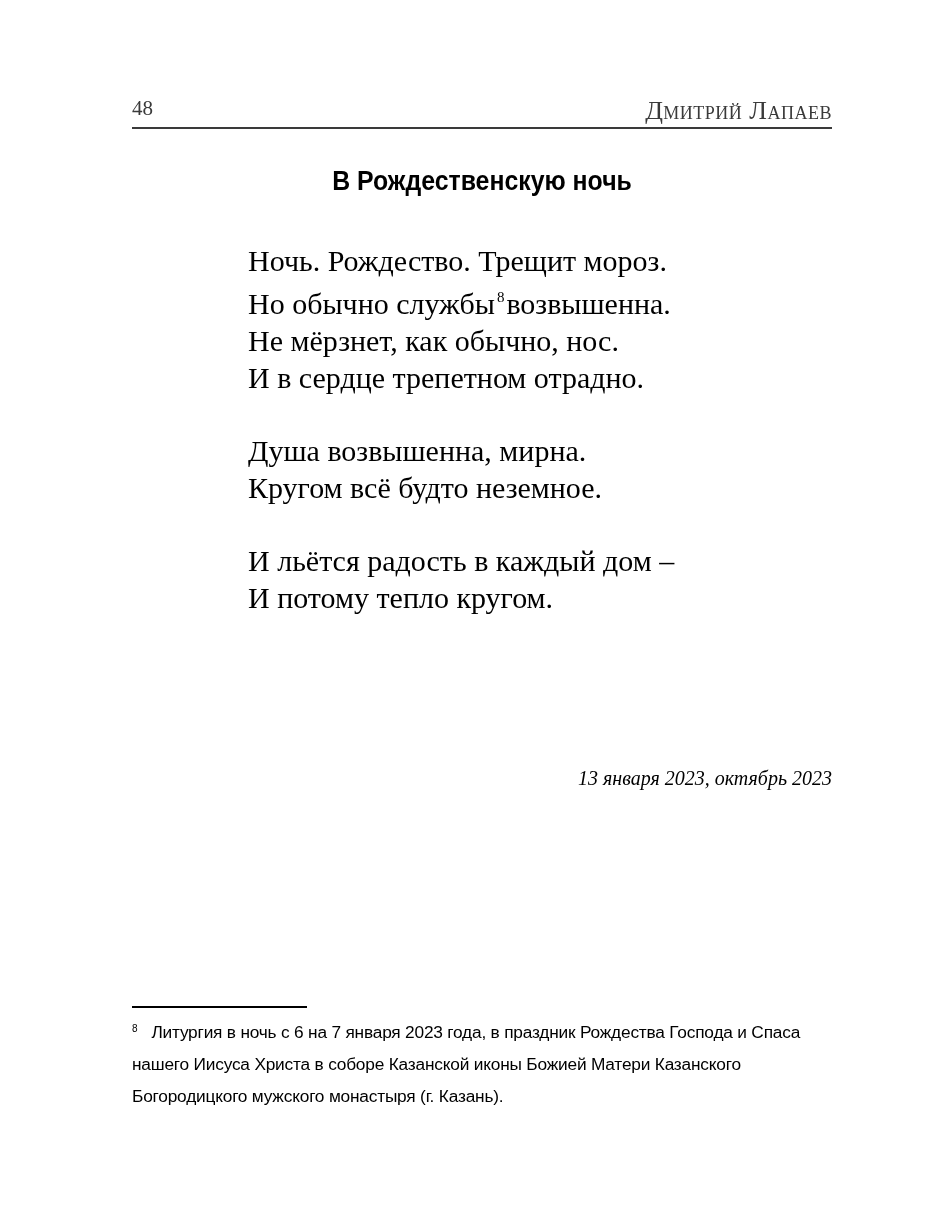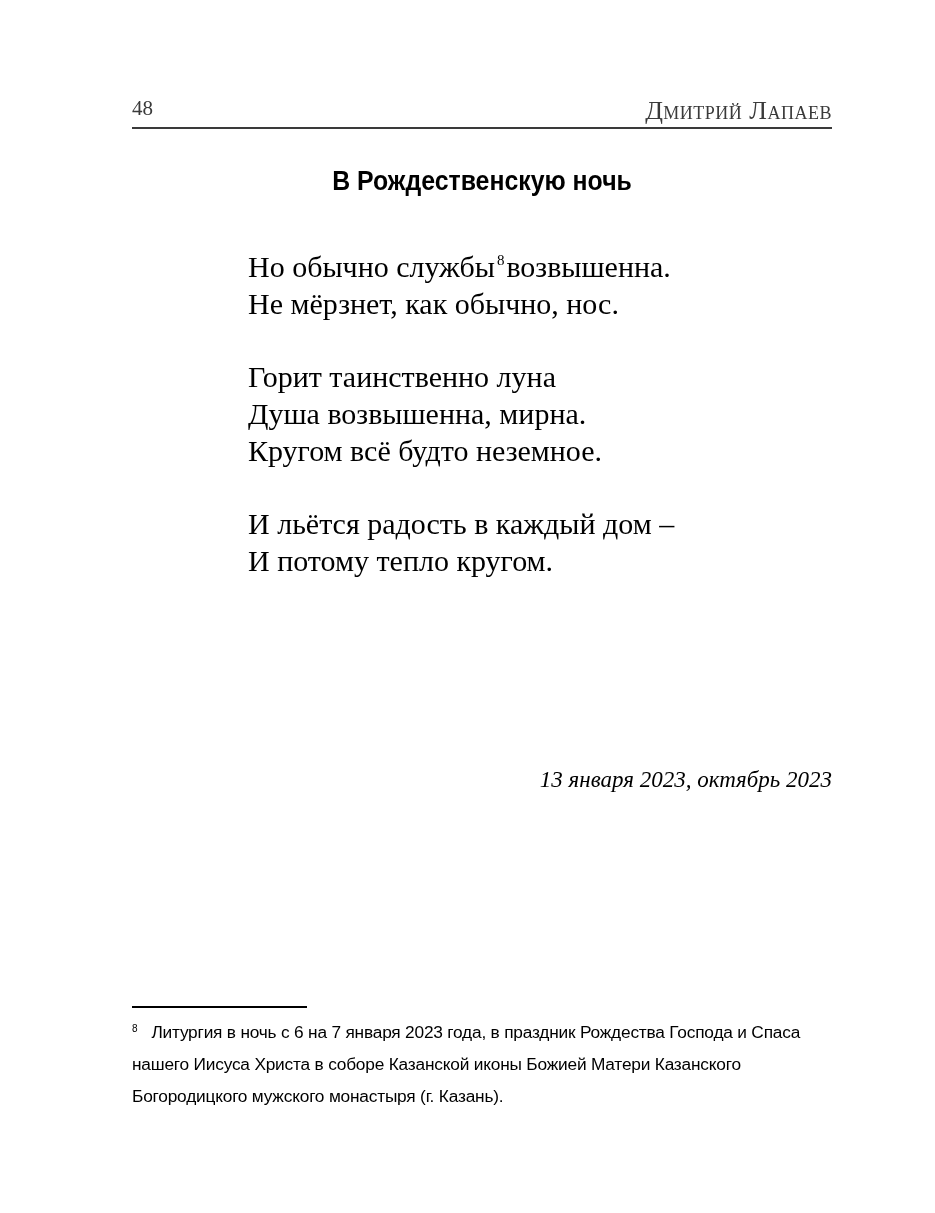--- a/index.html
+++ b/index.html
@@ -7,44 +7,45 @@
     .page { position: absolute; left: 0; top: 0; width: 935px; height: 882px; }
     .header { position: absolute; left: 132px; top: 94px; width: 700px; height: 32px; }
     .page-num { position: absolute; left: 0; top: 2px; font-family: "Liberation Serif", serif; font-size: 21px; color: #3a3a3a; }
     .author { position: absolute; right: 0; top: 2px; font-family: "Liberation Serif", serif; font-size: 26px; color: #3a3a3a; font-variant: small-caps; letter-spacing: 0.5px; }
     .header-rule { position: absolute; left: 132px; top: 127px; width: 700px; height: 0; border-top: 2px solid #3a3a3a; }
     .title { position: absolute; left: 132px; top: 166px; width: 700px; text-align: center; font-family: "Liberation Sans", sans-serif; font-weight: bold; font-size: 27px; transform: scaleX(0.92); }
     .poem { position: absolute; left: 248px; top: 242px; font-family: "Liberation Serif", serif; font-size: 30px; line-height: 37px; }
     .stanza { margin-bottom: 36px; }
     .line { white-space: nowrap; }
     .fnref { font-size: 15px; vertical-align: 12px; margin-left: 2px; margin-right: 2px; }
-    .date { position: absolute; right: 103px; top: 767px; font-family: "Liberation Serif", serif; font-style: italic; font-size: 23px; white-space: nowrap; }
+    .date { position: absolute; right: 103px; top: 767px; font-family: "Liberation Serif", serif; font-style: italic; font-size: 20px; white-space: nowrap; }
     .fn-rule { position: absolute; left: 132px; top: 1006px; width: 175px; border-top: 2px solid #000; }
     .footnote { position: absolute; left: 132px; top: 1013px; width: 700px; font-family: "Liberation Sans", sans-serif; font-size: 17.3px; line-height: 32px; letter-spacing: -0.2px; }
     .fn-mark { font-size: 10px; vertical-align: 6px; margin-right: 14px; }
   </style>
 </head>
 <body>
 
 <div class="page">
   <div class="header">
     <span class="page-num">48</span>
     <span class="author">Дмитрий Лапаев</span>
   </div>
   <div class="header-rule"></div>
 
   <div class="title">В Рождественскую ночь</div>
 
   <div class="poem">
     <div class="stanza">
+      <div class="line">Ночь. Рождество. Трещит мороз.</div>
       <div class="line"><span>Но обычно службы</span><sup class="fnref">8</sup><span>возвышенна.</span></div>
       <div class="line">Не мёрзнет, как обычно, нос.</div>
+      <div class="line">И в сердце трепетном отрадно.</div>
     </div>
     <div class="stanza">
-      <div class="line">Горит таинственно луна</div>
       <div class="line">Душа возвышенна, мирна.</div>
       <div class="line">Кругом всё будто неземное.</div>
     </div>
     <div class="stanza">
       <div class="line">И льётся радость в каждый дом –</div>
       <div class="line">И потому тепло кругом.</div>
     </div>
   </div>
 
   <div class="date">13 января 2023, октябрь 2023</div>

